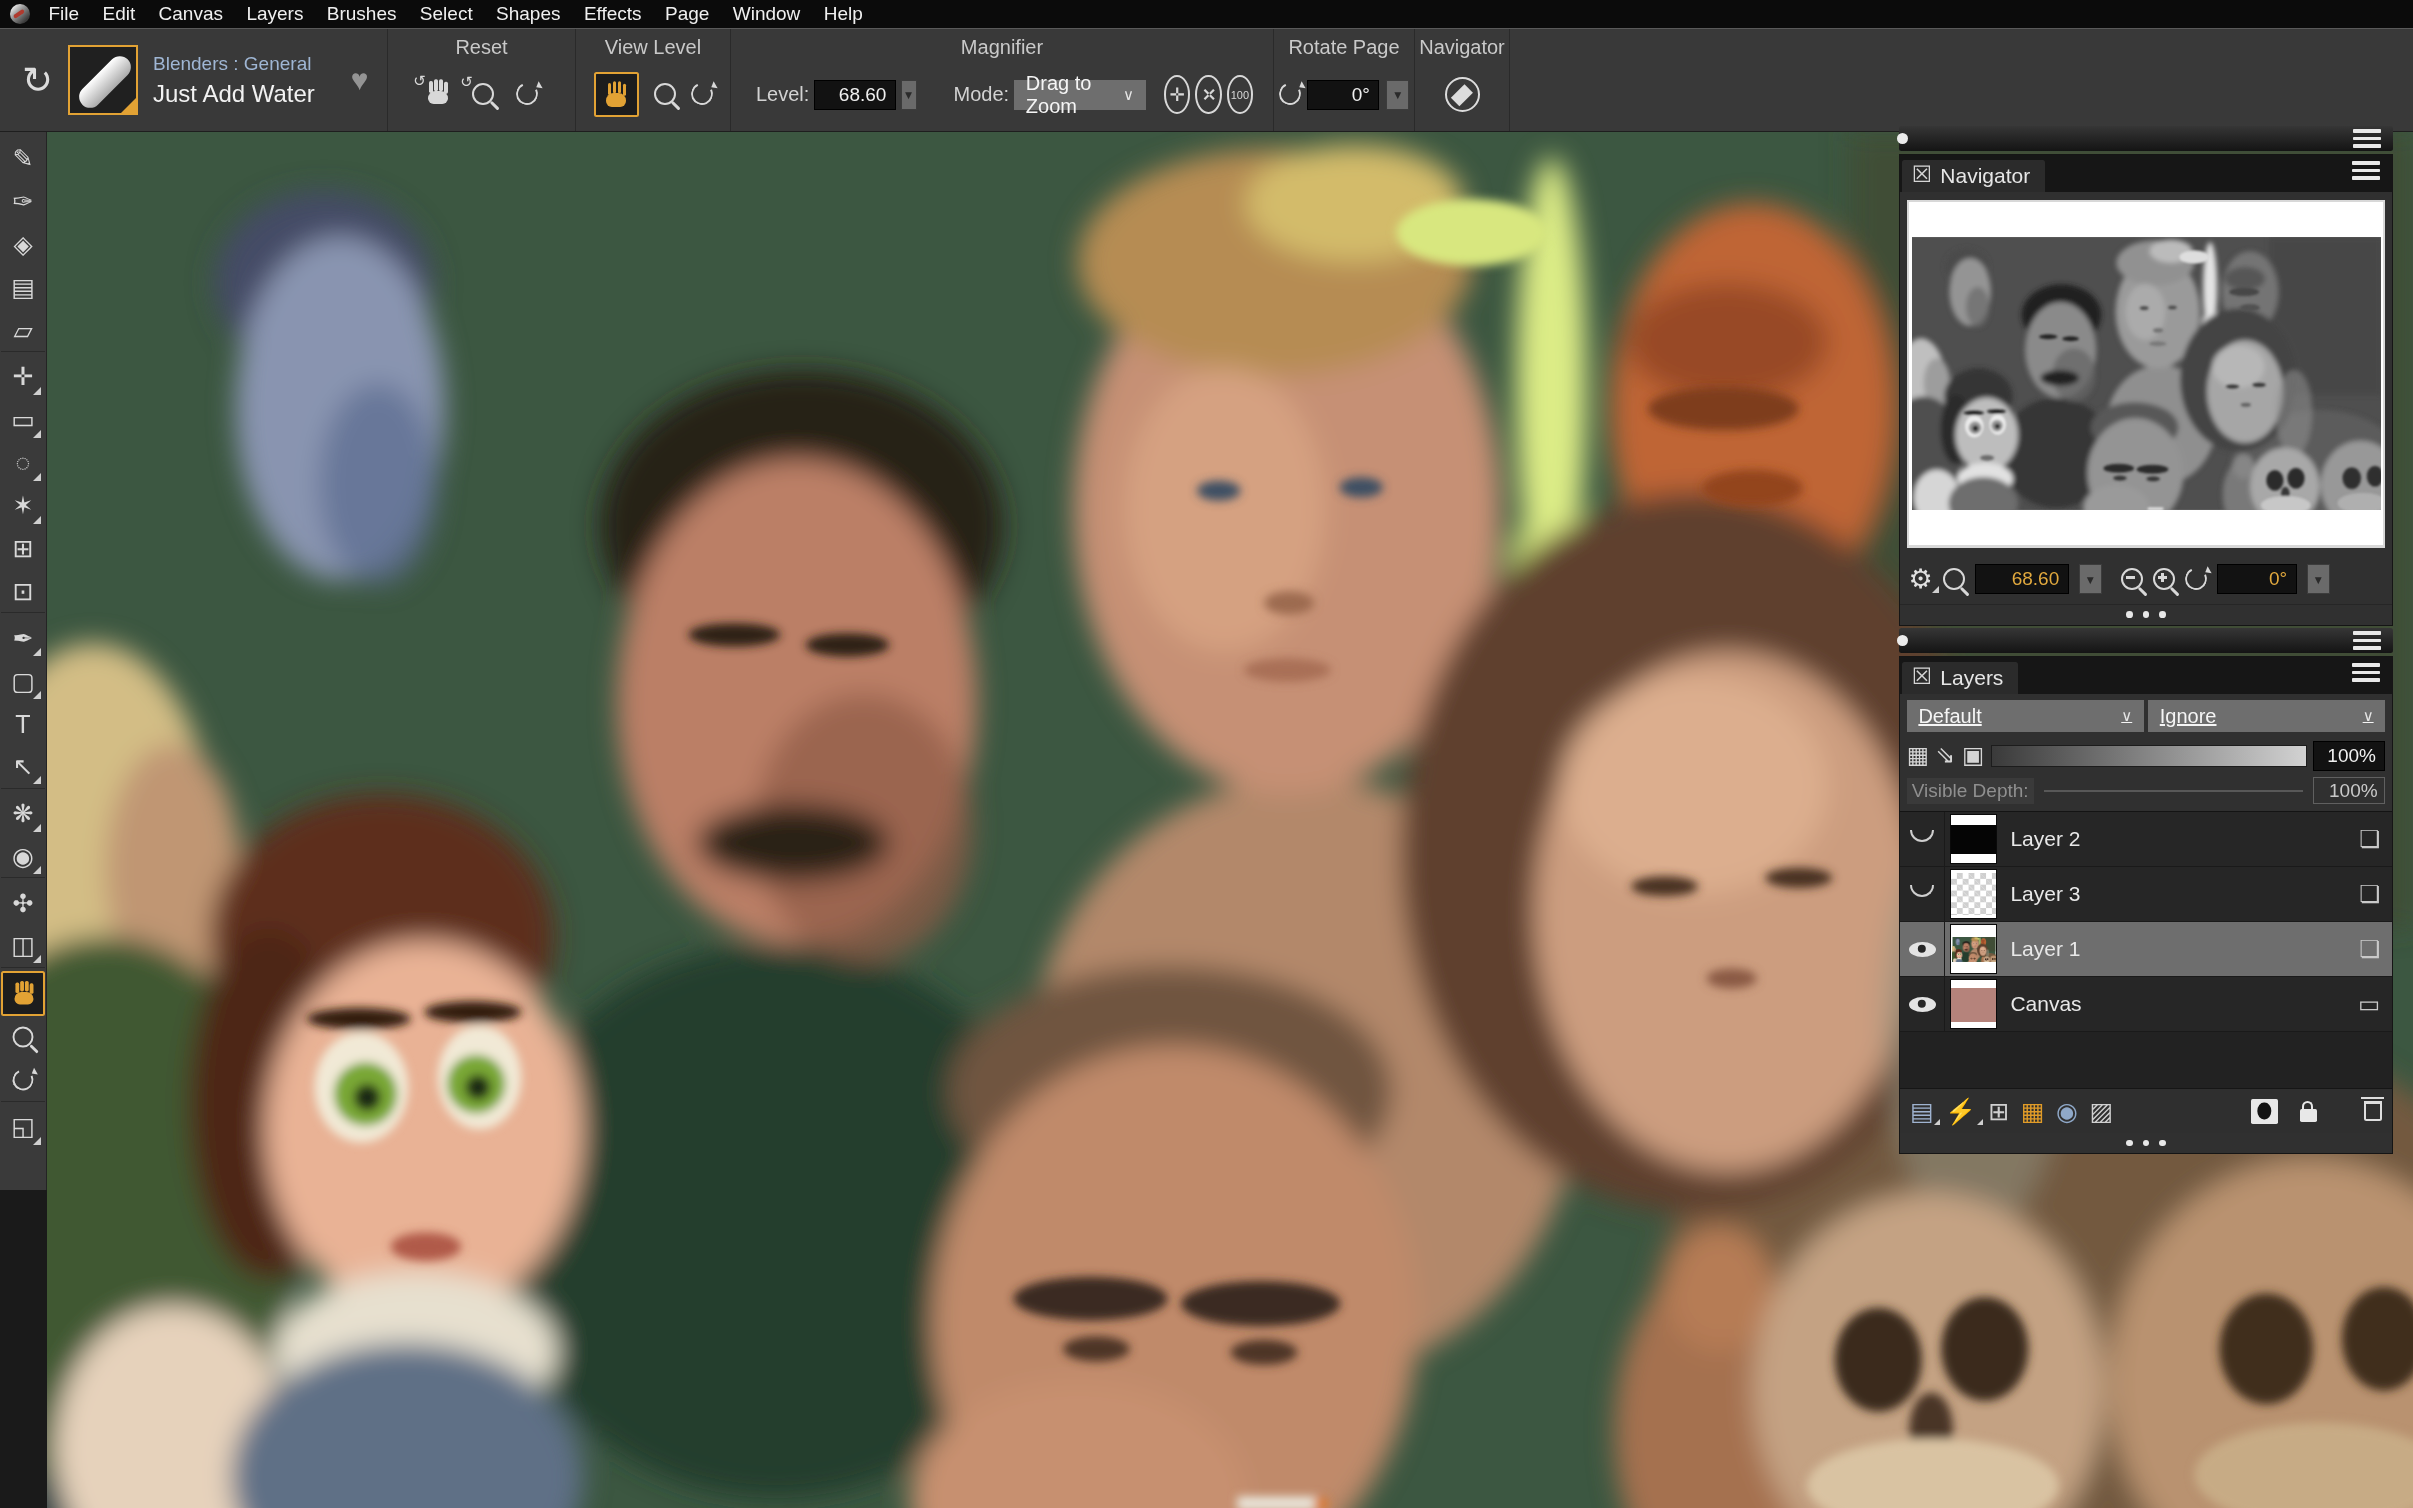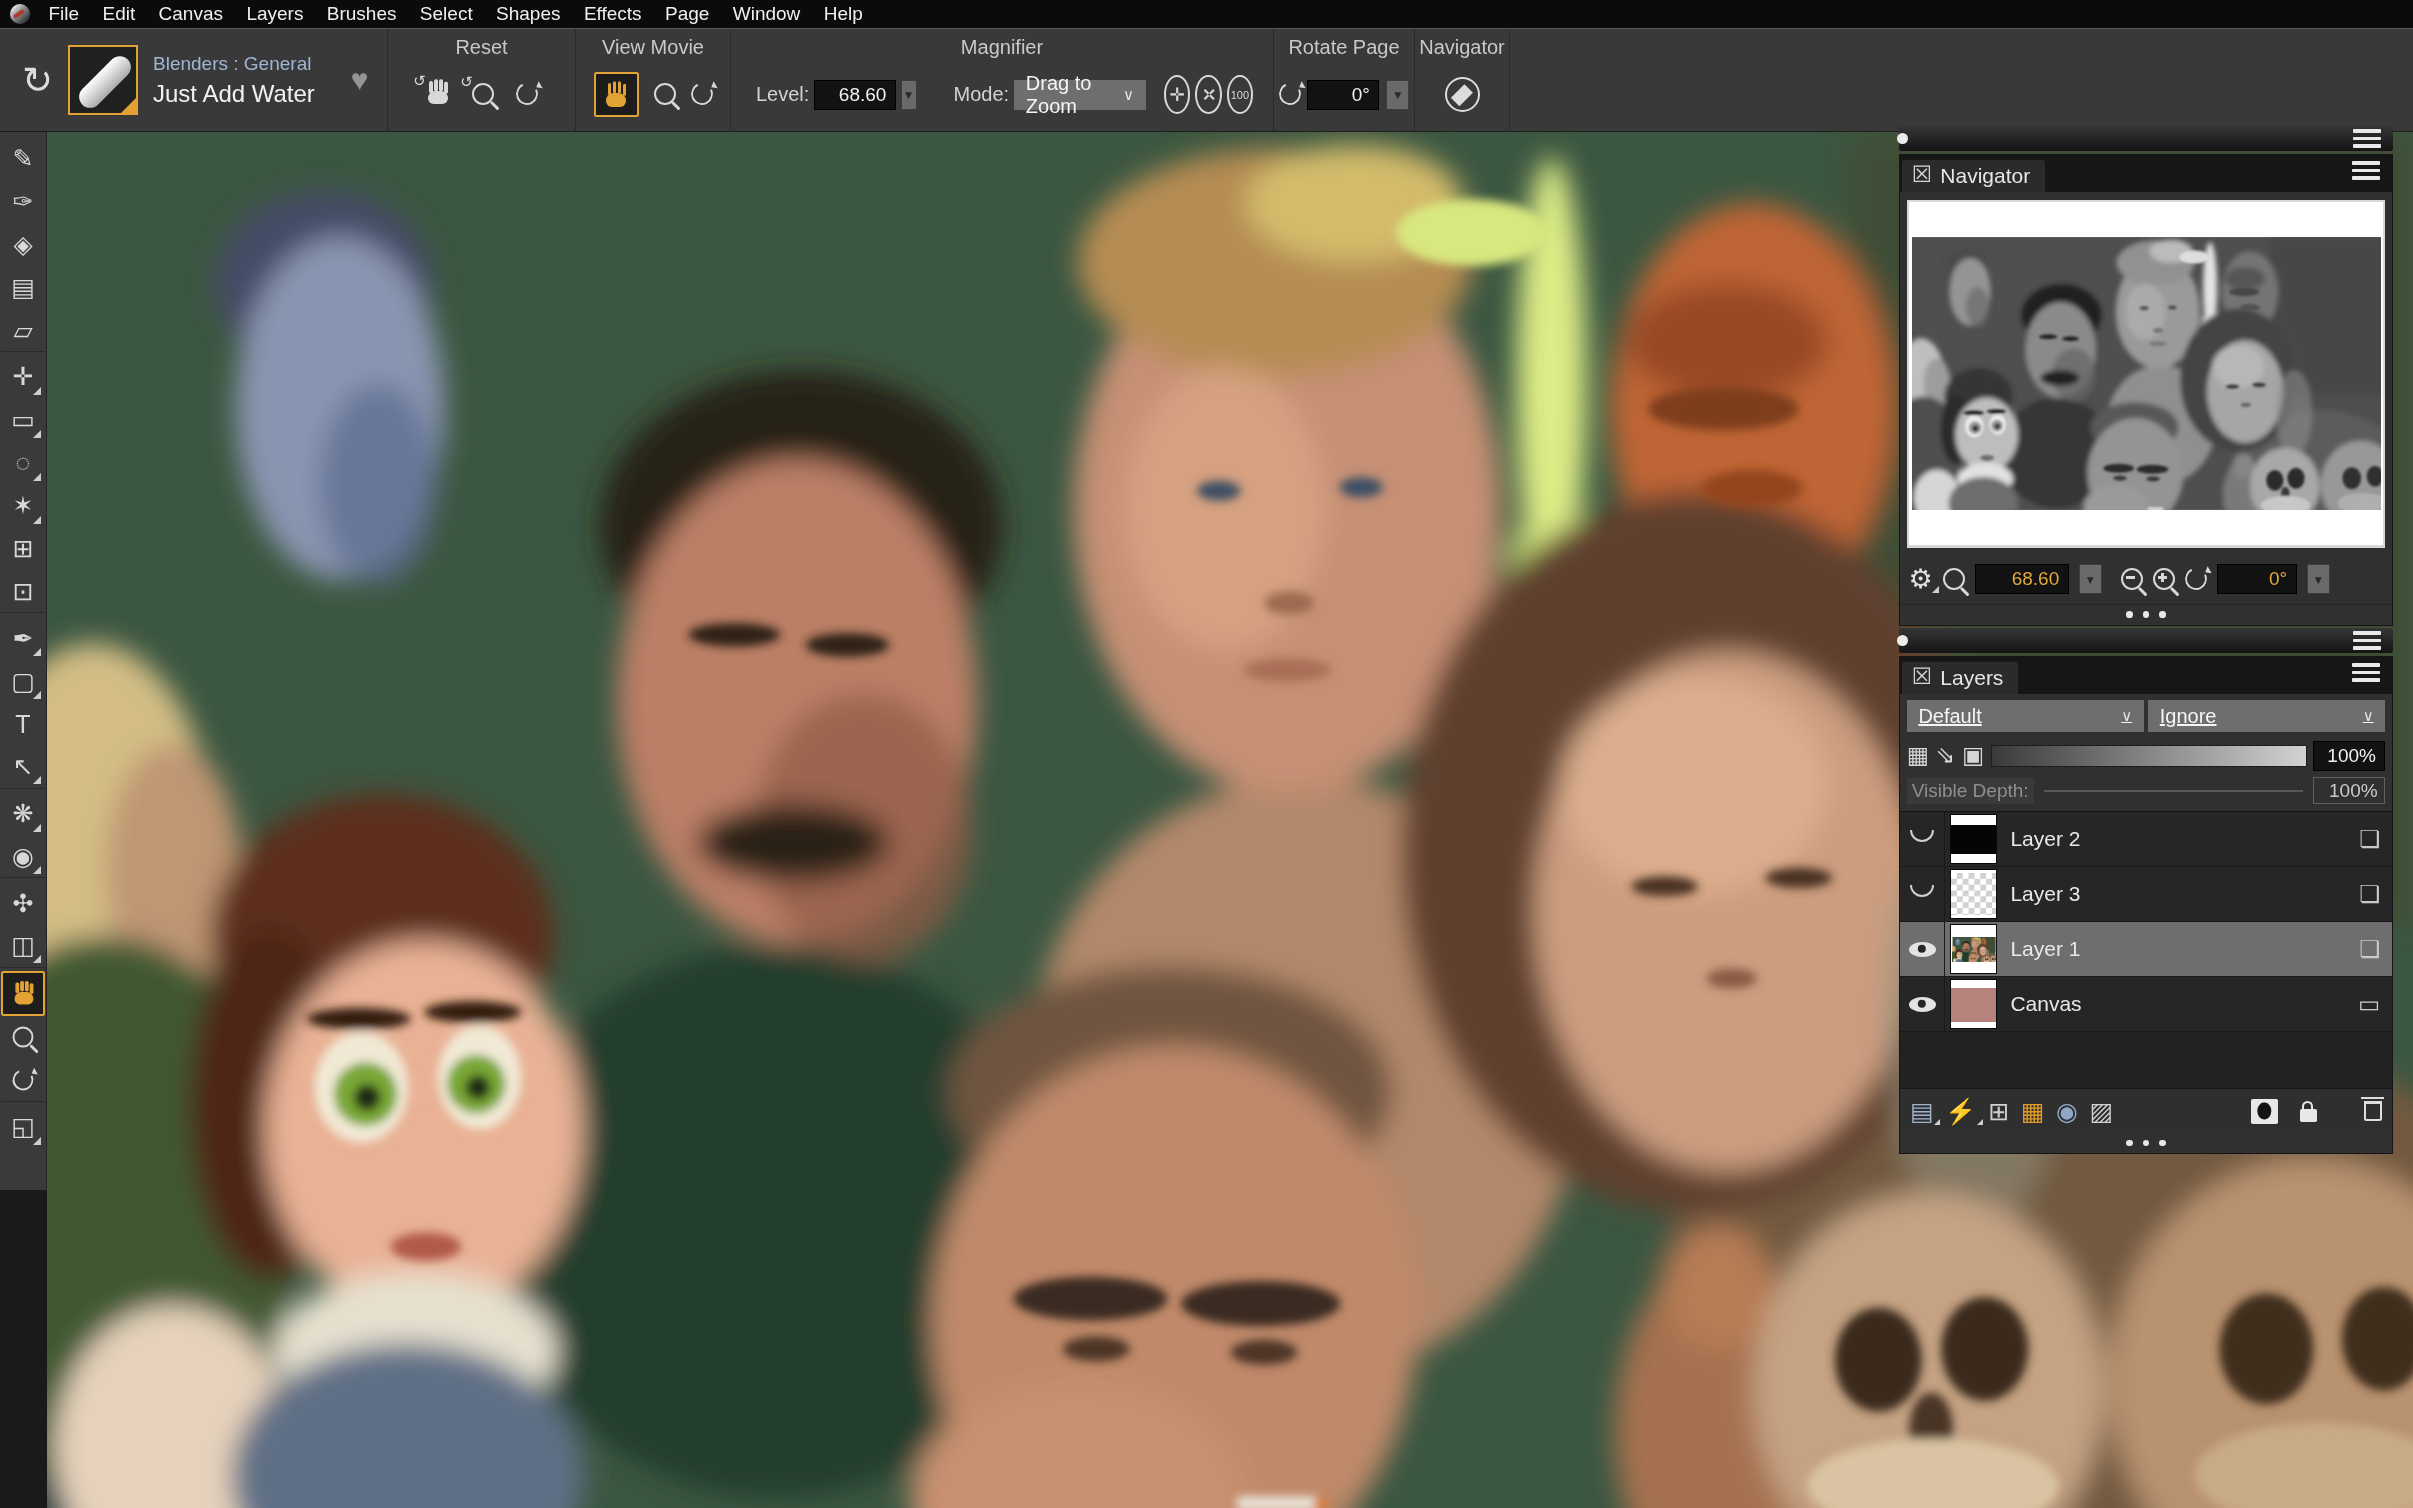--- a/index.html
+++ b/index.html
@@ -292,21 +292,21 @@
   <div class="pb-sec" style="width:188px">
     <span class="pb-title">Reset</span>
     <div class="pb-row">
       <span class="glyph-btn"><span class="hand-icon icon-light"></span><span class="reset-badge">↺</span></span>
       <span class="glyph-btn"><span class="mag-icon icon-light"></span><span class="reset-badge">↺</span></span>
       <span class="glyph-btn"><span class="rot-icon icon-light"></span></span>
     </div>
   </div>
 
   <div class="pb-sec" style="width:155px">
-    <span class="pb-title">View Movie</span>
+    <span class="pb-title">View Level</span>
     <div class="pb-row" style="gap:15px">
       <span class="sel-box">
           <span class="hand-icon" style="color:#e2a234"></span>
         </span>
       <span class="glyph-btn"><span class="mag-icon icon-light"></span></span>
       <span class="glyph-btn"><span class="rot-icon icon-light"></span></span>
     </div>
   </div>
 
   <div class="pb-sec" style="width:543px">

